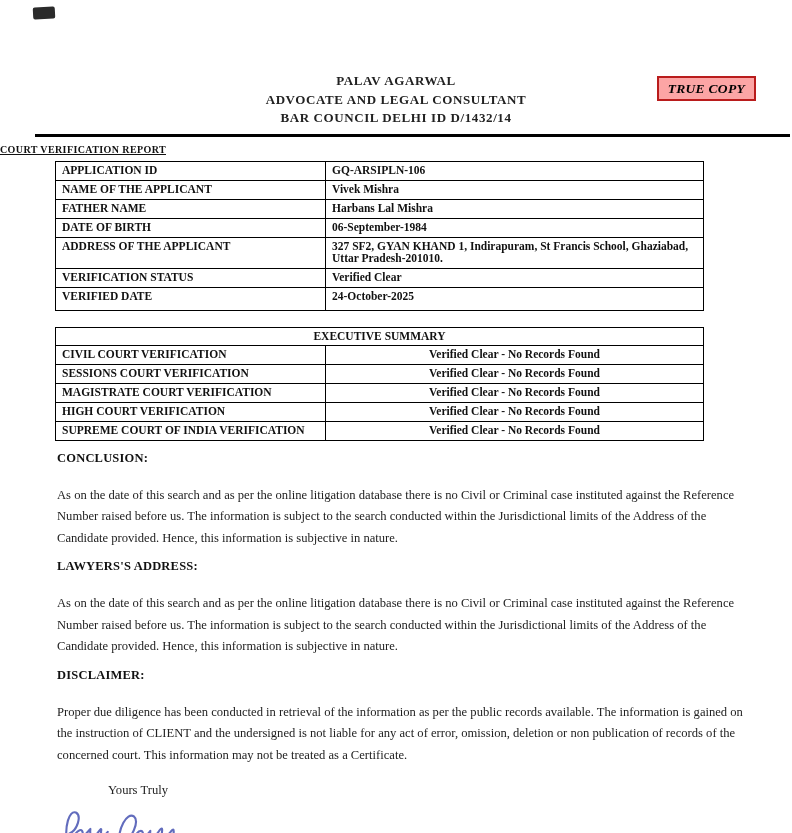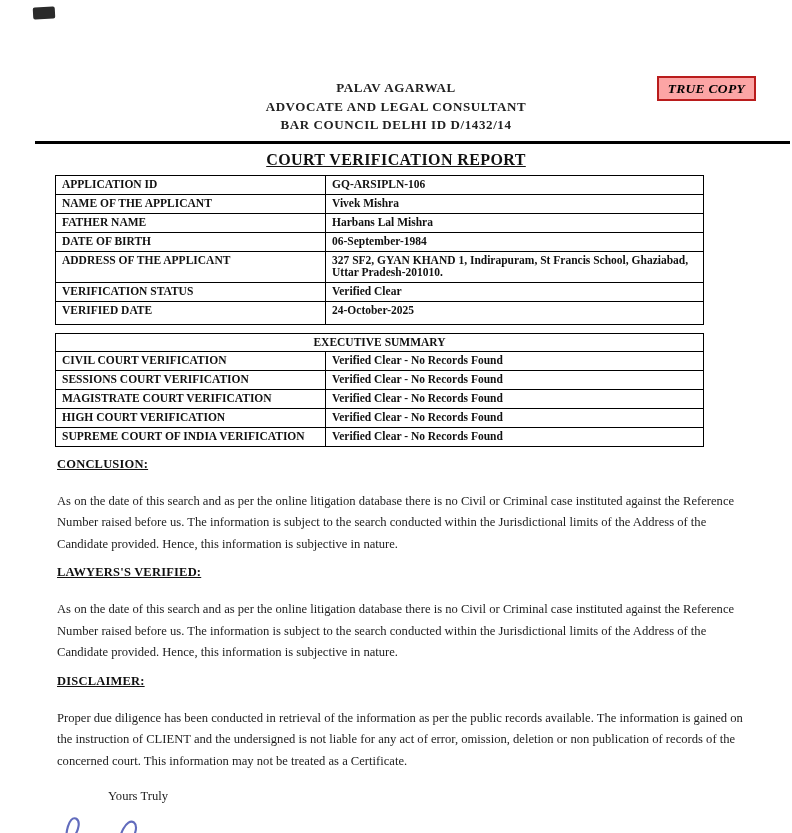--- a/index.html
+++ b/index.html
@@ -14,21 +14,21 @@
     overflow: hidden;
   }
   .scan-mark {
     position: absolute;
     left: 33px; top: 7px;
     width: 22px; height: 12px;
     background: #2b2b2b;
     transform: rotate(-3deg);
     border-radius: 2px;
   }
-  .letterhead { padding-top: 79px; text-align: center; }
+  .letterhead { padding-top: 58px; text-align: center; margin-top: 14px; }
   .lh-line {
     font-weight: bold;
     font-size: 13px;
     letter-spacing: 0.6px;
     line-height: 18.5px;
     color: #222222;
   }
   .true-copy {
     position: absolute;
     top: 76px; right: 36px;
@@ -44,52 +44,50 @@
     color: #000000;
   }
   .rule {
     margin: 6px 0 0 35px;
     width: 755px;
     height: 3px;
     background: #000000;
   }
   .report-title {
     margin-top: 7px;
-    text-align: center;
-    font-size: 16px;
+    font-size: 10px;
     font-weight: bold;
     letter-spacing: 0.4px;
     text-decoration: underline;
     color: #111111;
   }
   table {
     border-collapse: collapse;
     margin-left: 55px;
     width: 649px;
     table-layout: fixed;
   }
   .applicant-table { margin-top: 6px; }
-  .summary-table  { margin-top: 8px; }
+  .summary-table  { margin-top: 16px; }
   td, th {
     border: 1.5px solid #000000;
     font-size: 11.5px;
     font-weight: bold;
     padding: 2px 6px 4px;
     vertical-align: top;
     text-align: left;
     color: #111111;
   }
   .summary-table thead th { text-align: center; padding: 2px 6px 3px; }
-  .summary-table td.value-cell { }
+  .summary-table td.value-cell { text-align: center; }
   .applicant-table td.tall { padding-bottom: 8px; }
   section { margin: 10px 0 0 57px; width: 702px; }
   section h2 {
     font-size: 12.5px;
     font-weight: bold;
-    text-decoration: underline;
     letter-spacing: 0.2px;
     color: #111111;
   }
   section p {
     margin-top: 19px;
     font-size: 12.6px;
     line-height: 21.5px;
     color: #222222;
   }
   .yours-truly { margin: 17px 0 0 108px; font-size: 12.6px; color: #222222; }
@@ -194,21 +192,21 @@
       </tr>
     </tbody>
   </table>
 
   <section>
     <h2>CONCLUSION:</h2>
     <p>As on the date of this search and as per the online litigation database there is no Civil or Criminal case instituted against the Reference Number raised before us. The information is subject to the search conducted within the Jurisdictional limits of the Address of the Candidate provided. Hence, this information is subjective in nature.</p>
   </section>
 
   <section>
-    <h2>LAWYERS'S VERIFIED:</h2>
+    <h2>LAWYERS'S ADDRESS:</h2>
     <p>As on the date of this search and as per the online litigation database there is no Civil or Criminal case instituted against the Reference Number raised before us. The information is subject to the search conducted within the Jurisdictional limits of the Address of the Candidate provided. Hence, this information is subjective in nature.</p>
   </section>
 
   <section>
     <h2>DISCLAIMER:</h2>
     <p>Proper due diligence has been conducted in retrieval of the information as per the public records available. The information is gained on the instruction of CLIENT and the undersigned is not liable for any act of error, omission, deletion or non publication of records of the concerned court. This information may not be treated as a Certificate.</p>
   </section>
 
   <div class="yours-truly">Yours Truly</div>
 

